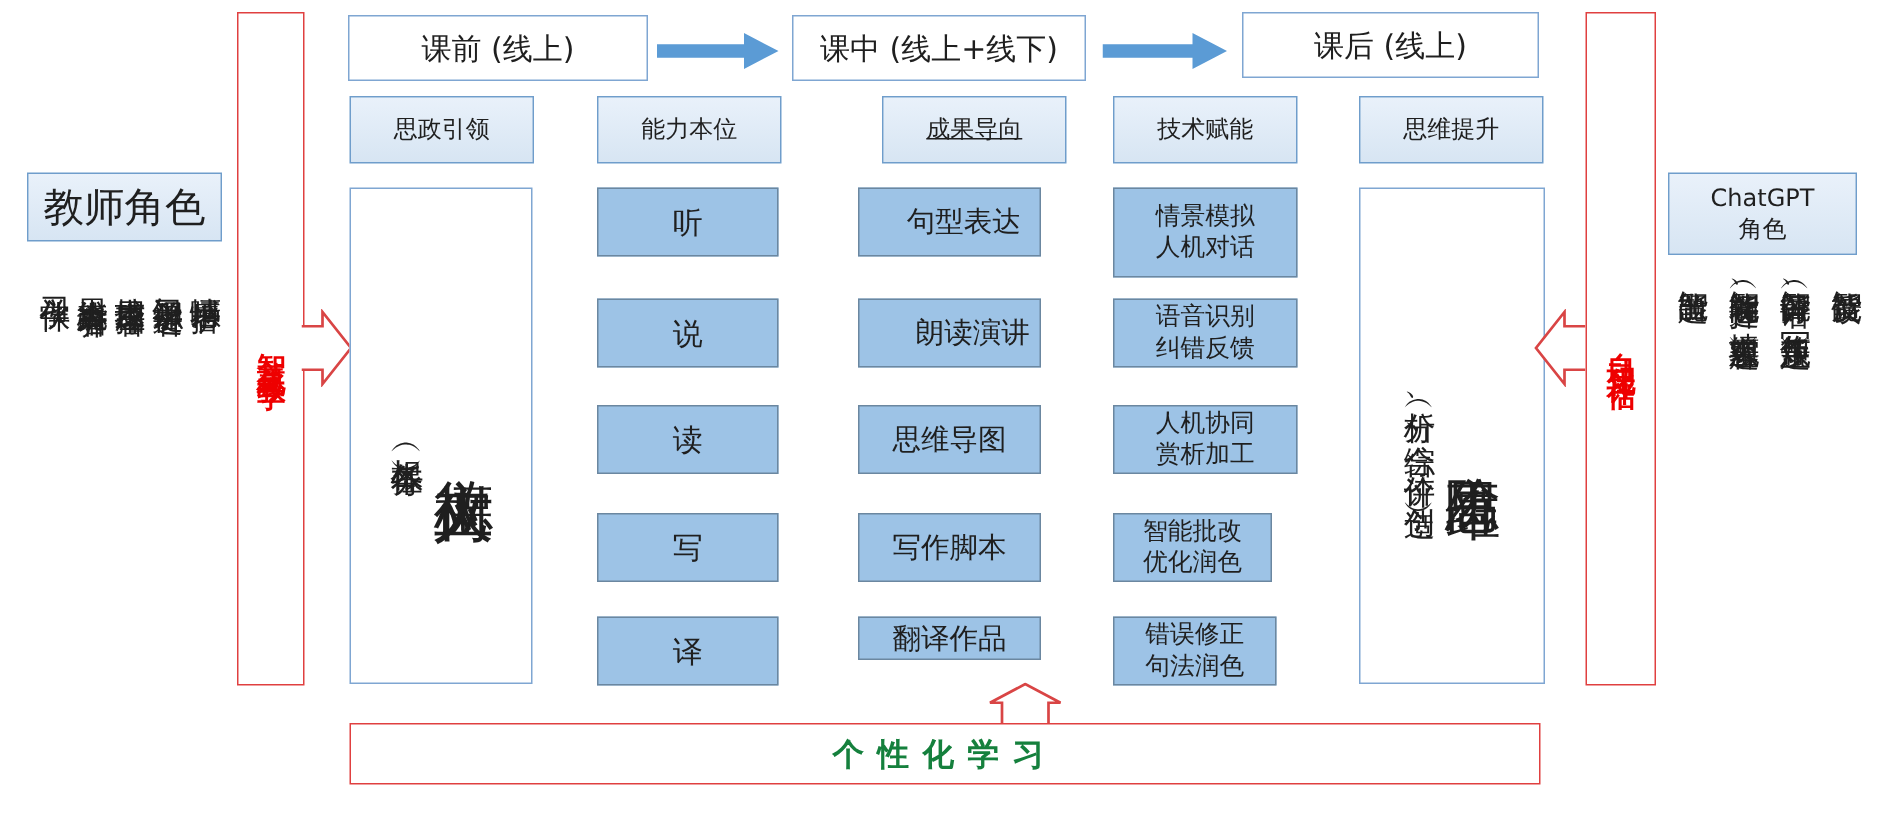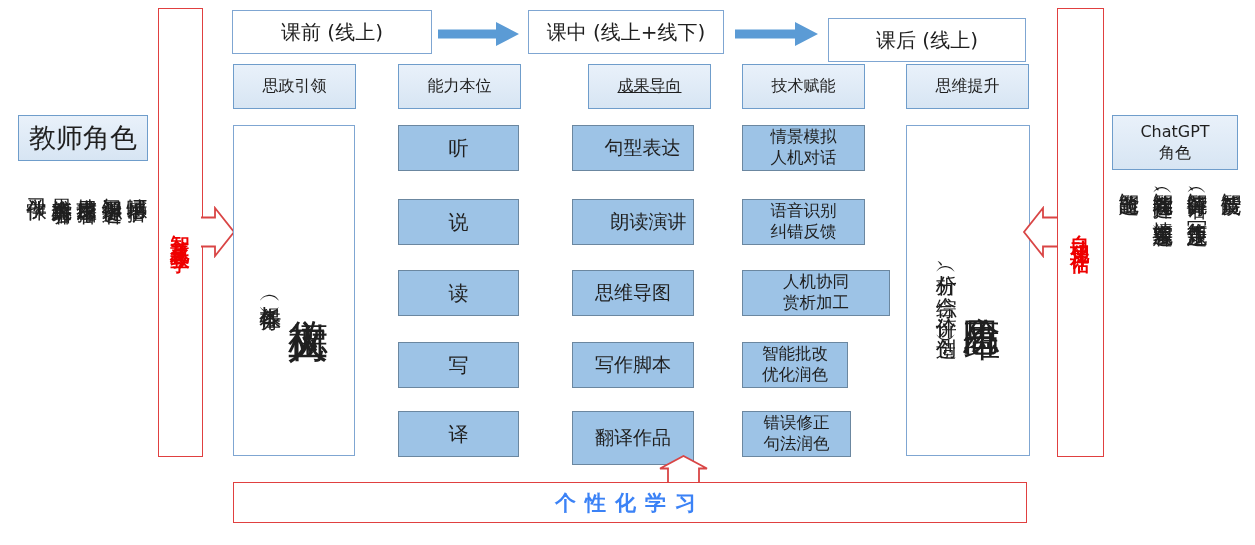--- a/index.html
+++ b/index.html
@@ -23,41 +23,41 @@
   .core-main2 { font-size:37px; letter-spacing:2px; }
   .core-sub2  { font-size:21px; }
   .red-bar { background:#fff; border:1.5px solid #e04040; display:flex; align-items:center; justify-content:center; }
   .red-bar .vtext { color:#ee0000; font-weight:bold; font-size:19px; letter-spacing:5px; }
   .panel-title { font-size:27px; }
   .panel-title-sm { font-size:16px; line-height:1.3; white-space:pre-line; }
   .roles { display:flex; flex-direction:row-reverse; justify-content:flex-start; align-items:flex-start; }
   .roles .vtext { font-size:20.5px; letter-spacing:1px; }
   .roles-left { gap:3px; }
   .roles-right { gap:12px; }
-  .bottom-bar { background:#fff; border:1.5px solid #e04040; color:#3b82f6; font-weight:bold; font-size:21px; letter-spacing:9px; }
+  .bottom-bar { background:#fff; border:1.5px solid #e04040; color:#15803d; font-weight:bold; font-size:21px; letter-spacing:9px; }
   svg { display:block; }
 </style>
 </head>
 <body>
 
 <div class="canvas">
 
   <div class="abs box white-box stage" style="left:232px;top:10px;width:200px;height:44px;">课前 (线上)</div>
 
   <svg class="abs" style="left:438px;top:21px;" width="82" height="26" viewBox="0 0 82 26">
     <polygon points="0,8.5 58,8.5 58,1 81,13 58,25 58,17.5 0,17.5" fill="#5b9bd5"></polygon>
   </svg>
 
   <div class="abs box white-box stage" style="left:528px;top:10px;width:196px;height:44px;">课中 (线上+线下)</div>
 
   <svg class="abs" style="left:735px;top:21px;" width="84" height="26" viewBox="0 0 84 26">
     <polygon points="0,8.5 60,8.5 60,1 83,13 60,25 60,17.5 0,17.5" fill="#5b9bd5"></polygon>
   </svg>
 
-  <div class="abs box white-box stage" style="left:828px;top:18px;width:198px;height:44px;">课后 (线上)</div>
+  <div class="abs box white-box stage" style="left:828px;top:8px;width:198px;height:44px;">课后 (线上)</div>
 
   <div class="abs box light-box principle" style="left:233px;top:64px;width:123px;height:45px;">思政引领</div>
   <div class="abs box light-box principle" style="left:398px;top:64px;width:123px;height:45px;">能力本位</div>
   <div class="abs box light-box principle" style="left:588px;top:64px;width:123px;height:45px;text-decoration:underline;">成果导向</div>
   <div class="abs box light-box principle" style="left:742px;top:64px;width:123px;height:45px;">技术赋能</div>
   <div class="abs box light-box principle" style="left:906px;top:64px;width:123px;height:45px;">思维提升</div>
 
   <div class="abs box light-box panel-title" style="left:18px;top:115px;width:130px;height:46px;">教师角色</div>
   <div class="abs roles roles-left" style="left:22px;top:182px;width:126px;height:200px;">
     <div class="vtext">情感呵护者</div>
@@ -82,27 +82,27 @@
   <div class="abs box med-box skill" style="left:398px;top:125px;width:121px;height:46px;">听</div>
   <div class="abs box med-box skill" style="left:398px;top:199px;width:121px;height:46px;">说</div>
   <div class="abs box med-box skill" style="left:398px;top:270px;width:121px;height:46px;">读</div>
   <div class="abs box med-box skill" style="left:398px;top:342px;width:121px;height:46px;">写</div>
   <div class="abs box med-box skill" style="left:398px;top:411px;width:121px;height:46px;">译</div>
 
   <div class="abs box med-box output" style="left:572px;top:125px;width:122px;height:46px;padding-left:19px;">句型表达</div>
   <div class="abs box med-box output" style="left:572px;top:199px;width:122px;height:46px;padding-left:31px;">朗读演讲</div>
   <div class="abs box med-box output" style="left:572px;top:270px;width:122px;height:46px;">思维导图</div>
   <div class="abs box med-box output" style="left:572px;top:342px;width:122px;height:46px;">写作脚本</div>
-  <div class="abs box med-box output" style="left:572px;top:411px;width:122px;height:54px;">翻译作品</div>
+  <div class="abs box med-box output" style="left:572px;top:411px;width:122px;height:29px;">翻译作品</div>
 
-  <div class="abs box med-box tech" style="left:742px;top:125px;width:123px;height:46px;">情景模拟
+  <div class="abs box med-box tech" style="left:742px;top:125px;width:123px;height:60px;">情景模拟
 人机对话</div>
   <div class="abs box med-box tech" style="left:742px;top:199px;width:123px;height:46px;">语音识别
 纠错反馈</div>
-  <div class="abs box med-box tech" style="left:742px;top:270px;width:148px;height:46px;">人机协同
+  <div class="abs box med-box tech" style="left:742px;top:270px;width:123px;height:46px;">人机协同
 赏析加工</div>
   <div class="abs box med-box tech" style="left:742px;top:342px;width:106px;height:46px;">智能批改
 优化润色</div>
   <div class="abs box med-box tech" style="left:742px;top:411px;width:109px;height:46px;">错误修正
 句法润色</div>
 
   <div class="abs white-box core-box" style="left:906px;top:125px;width:124px;height:331px;">
     <span class="vtext core-sub2">（分析、综合、评价、创造）</span>
     <span class="vtext core-main2">高阶思维</span>
   </div>

